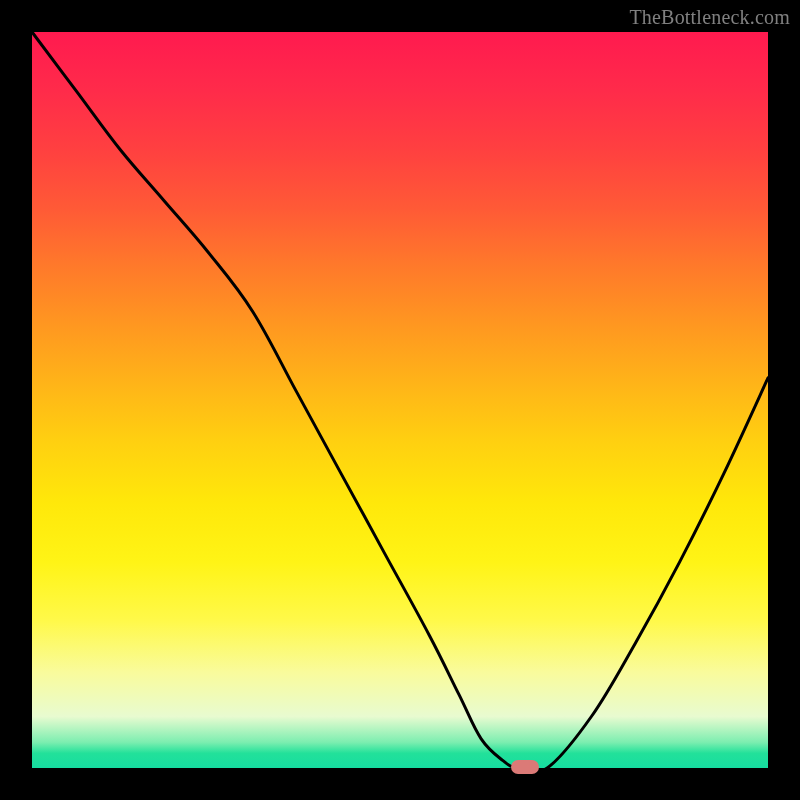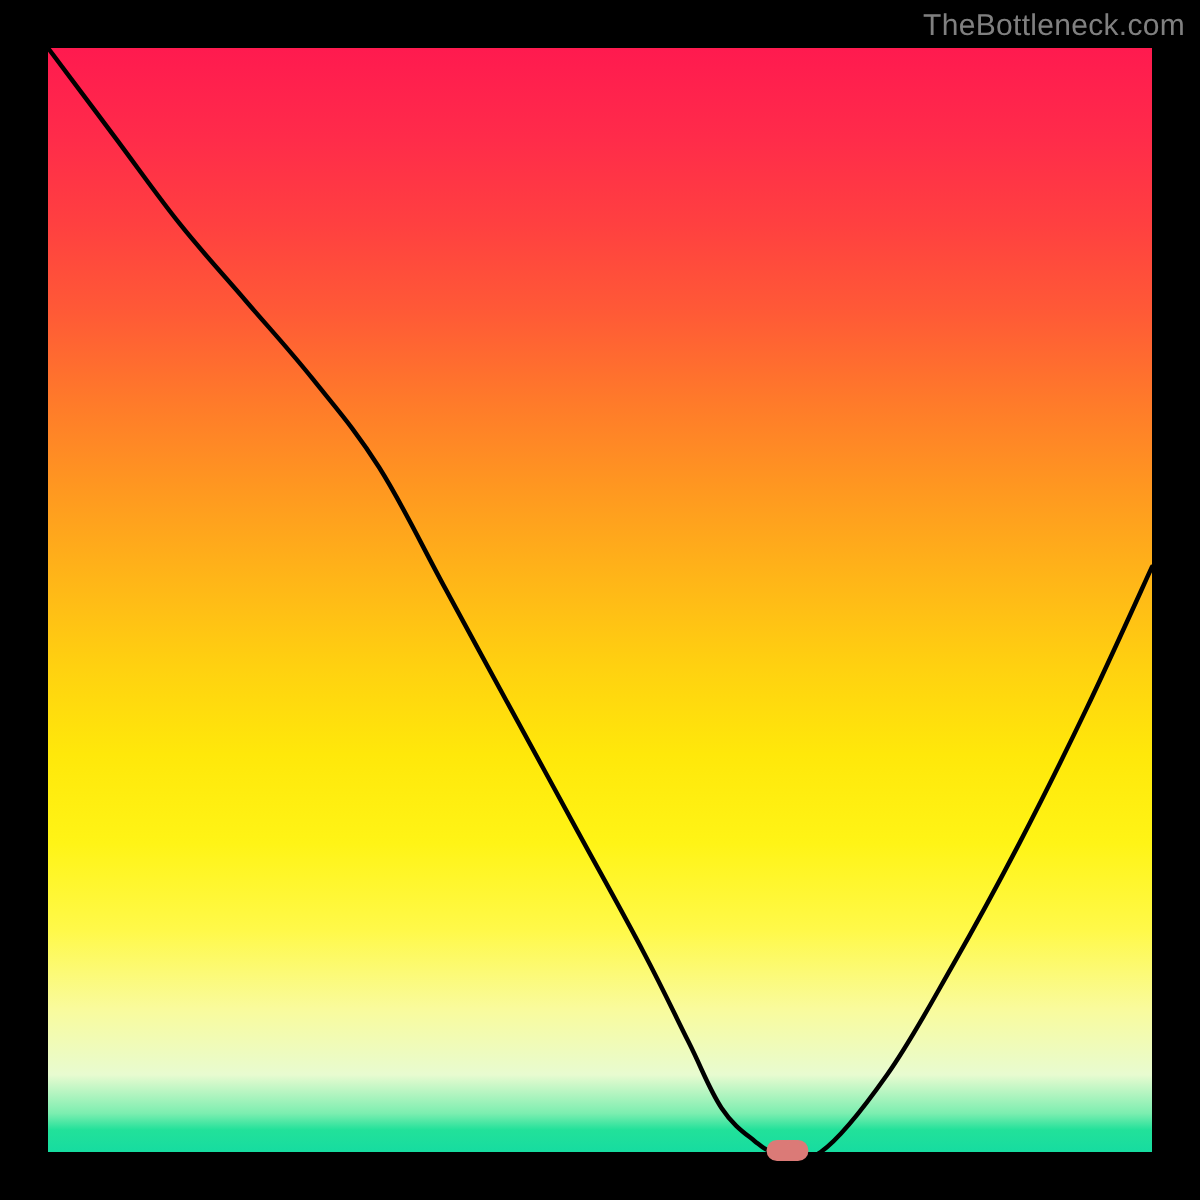--- a/index.html
+++ b/index.html
@@ -38,21 +38,21 @@
       #e8fbd0 93%,
       #7ceeb0 96.5%,
       #22e19a 98%,
       #16dca0 100%
     );
   }
   .watermark {
     position: absolute;
     top: 6px;
     right: 10px;
-    font-family: Liberation Sans, sans-serif;
+    font-family: Liberation Serif, serif;
     font-size: 20px;
     color: #808080;
     letter-spacing: 0.2px;
   }
   svg.curve {
     position: absolute;
     left: 0;
     top: 0;
     width: 736px;
     height: 736px;

